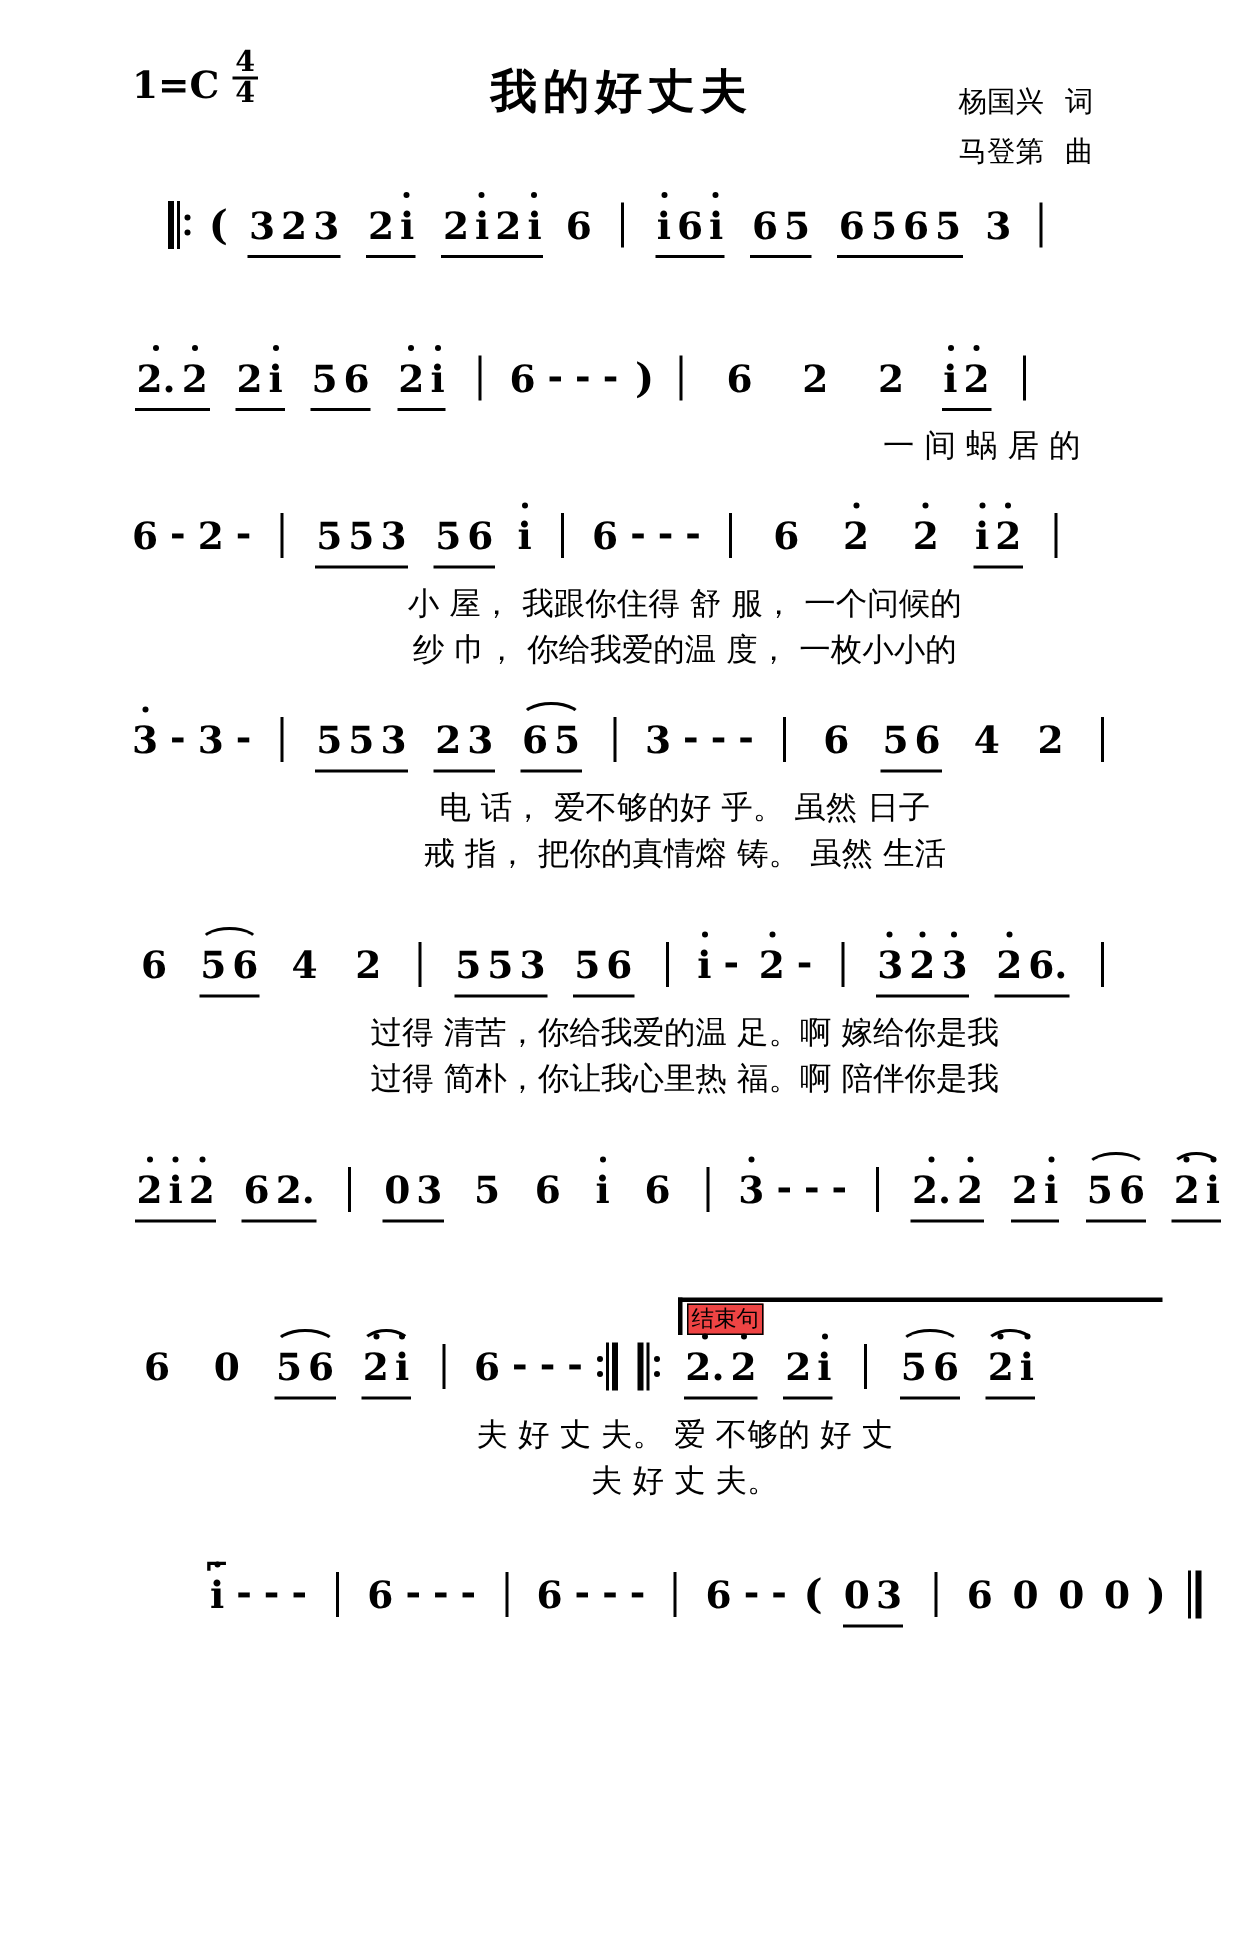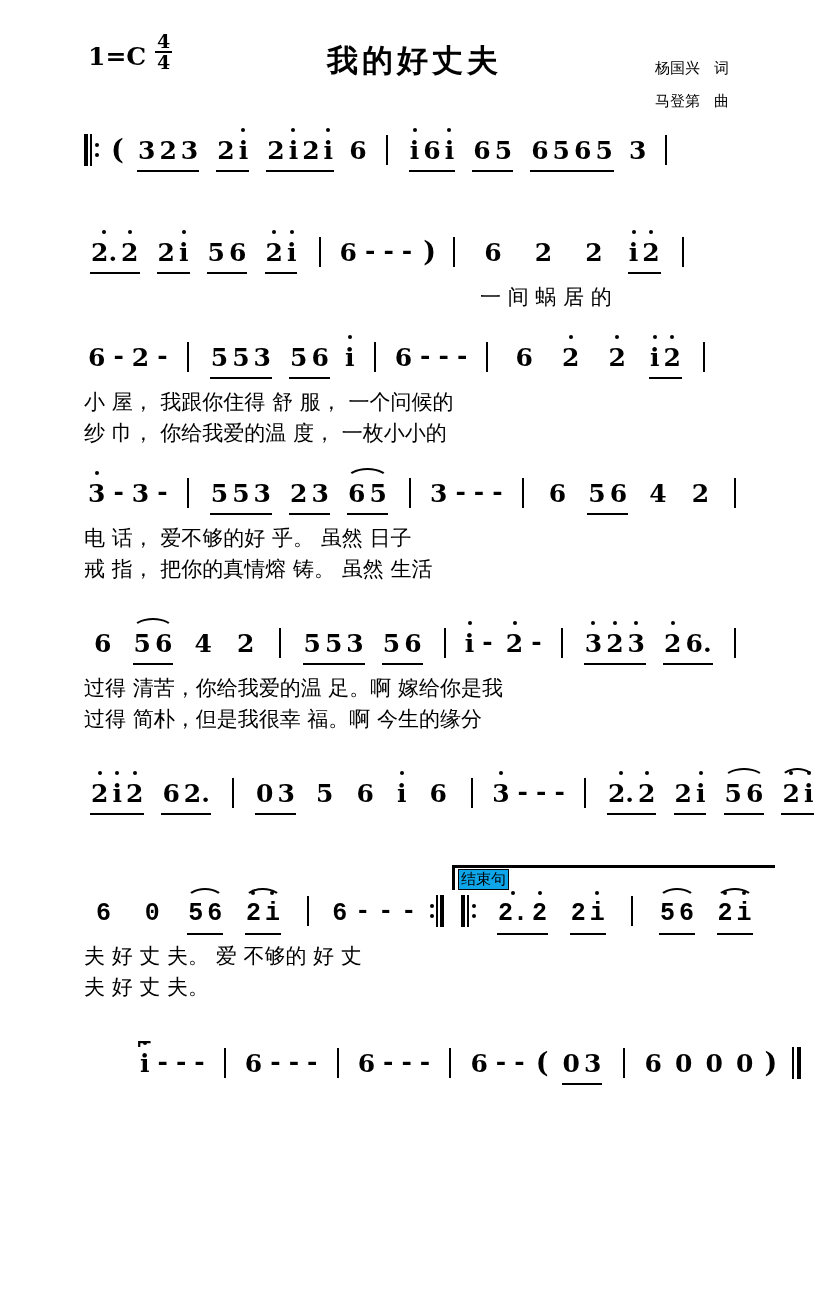--- a/index.html
+++ b/index.html
@@ -64,21 +64,21 @@
     text-align: center;
     font-size: 31px;
     font-weight: bold;
     font-family: "DejaVu Sans", sans-serif;
     letter-spacing: 4px;
   }
   .credits {
     position: absolute;
     right: 100px;
     top: 52px;
-    font-size: 15px;
+    font-size: 19px;
     font-family: "DejaVu Serif", serif;
     line-height: 33px;
     text-align: left;
   }
   .credits .line span.role {
     margin-left: 14px;
   }
 
   
   .system {
@@ -228,33 +228,33 @@
 
   
   .lyrics {
     position: relative;
     padding-left: 84px;
     font-family: "DejaVu Sans", sans-serif;
     font-size: 21px;
     line-height: 31px;
     white-space: nowrap;
   }
-  .lyrics .lyr-line { display: block; }
+  .lyrics .lyr-line { display: block; text-align: center; }
 
   .ending-box {
     position: absolute;
     border-top: 3px solid #000;
     border-left: 3px solid #000;
     height: 22px;
   }
   .ending-label {
     position: absolute;
     font-family: "DejaVu Sans", sans-serif;
     font-size: 15px;
-    background: #0ea5e9;
+    background: #ef4444;
     padding: 0 2px;
     border: 1px solid #000;
   }
   .tri {
     position: absolute;
     font-size: 20px;
     font-weight: bold;
   }
 </style>
 </head>
@@ -273,21 +273,21 @@
     <div class="credits">
       <div class="line">
         <span>杨国兴</span><span class="role">词</span>
       </div>
       <div class="line">
         <span>马登第</span><span class="role">曲</span>
       </div>
     </div>
   </div>
 
-  <div class="system" style="margin-top:14px;">
+  <div class="system" style="margin-top:14px;padding-left:28px;">
     <div class="staffline">
       <span class="repeat-start"><i class="a"></i><i class="b"></i></span>
       <span class="paren">(</span>
       <span class="group beam1">
         <span class="note">3</span><span class="note">2</span><span class="note">3</span>
       </span>
       <span class="group beam1">
         <span class="note">2</span><span class="note">i<i class="dot-up"></i></span>
       </span>
       <span class="group beam1">
@@ -422,21 +422,21 @@
       <span class="group beam1">
         <span class="note">3<i class="dot-up"></i></span><span class="note">2<i class="dot-up"></i></span><span class="note">3<i class="dot-up"></i></span>
       </span>
       <span class="group beam1">
         <span class="note">2<i class="dot-up"></i></span><span class="note">6.</span>
       </span>
       <span class="barline"></span>
     </div>
     <div class="lyrics">
       <span class="lyr-line">过得 清苦，你给我爱的温 足。啊 嫁给你是我</span>
-      <span class="lyr-line">过得 简朴，但是我很幸 福。啊 今生的缘分</span>
+      <span class="lyr-line">过得 简朴，你让我心里热 福。啊 陪伴你是我</span>
     </div>
   </div>
 
   <div class="system" style="margin-top:42px;">
     <div class="staffline">
       <span class="group beam1">
         <span class="note">2<i class="dot-up"></i></span><span class="note">i<i class="dot-up"></i></span><span class="note">2<i class="dot-up"></i></span>
       </span>
       <span class="group beam1">
         <span class="note">6</span><span class="note">2.</span>
@@ -466,21 +466,21 @@
         <span class="slur" style="left:0; right:0; top:-10px;"></span>
         <span class="note">2<i class="dot-up"></i></span><span class="note">i<i class="dot-up"></i></span>
       </span>
     </div>
   </div>
 
   <div class="system" style="margin-top:50px;">
     <div class="ending-box" style="left:452px; top:-8px; width:320px;"></div>
     <div class="ending-label" style="left:458px; top:-4px;">结束句</div>
 
-    <div class="staffline" style="padding-top:22px;font-family:Liberation Mono, monospace;">
+    <div class="staffline" style="padding-top:22px;">
       <span class="note" style="margin:0 12px;">6</span>
       <span class="note" style="margin:0 12px;">0</span>
       <span class="group beam1" style="position:relative;">
         <span class="slur" style="left:0; right:0; top:-10px;"></span>
         <span class="note">5</span><span class="note">6</span>
       </span>
       <span class="group beam1" style="position:relative;">
         <span class="slur" style="left:0; right:0; top:-10px;"></span>
         <span class="note">2<i class="dot-up"></i></span><span class="note">i<i class="dot-up"></i></span>
       </span>

